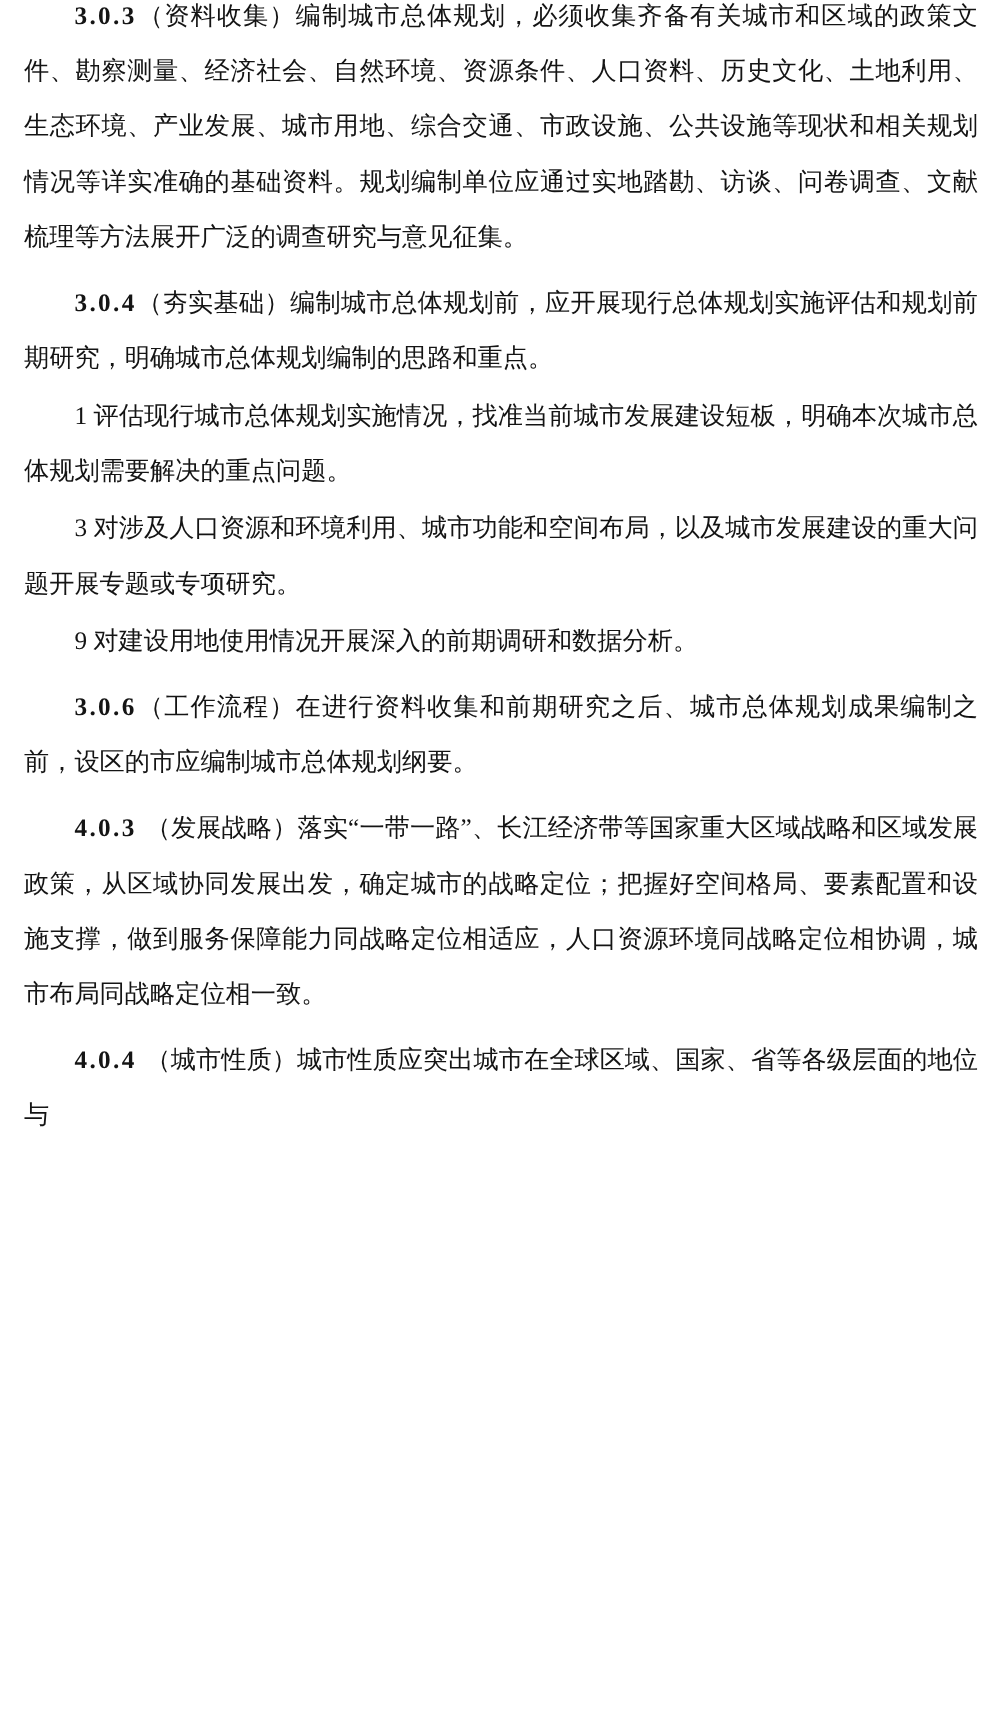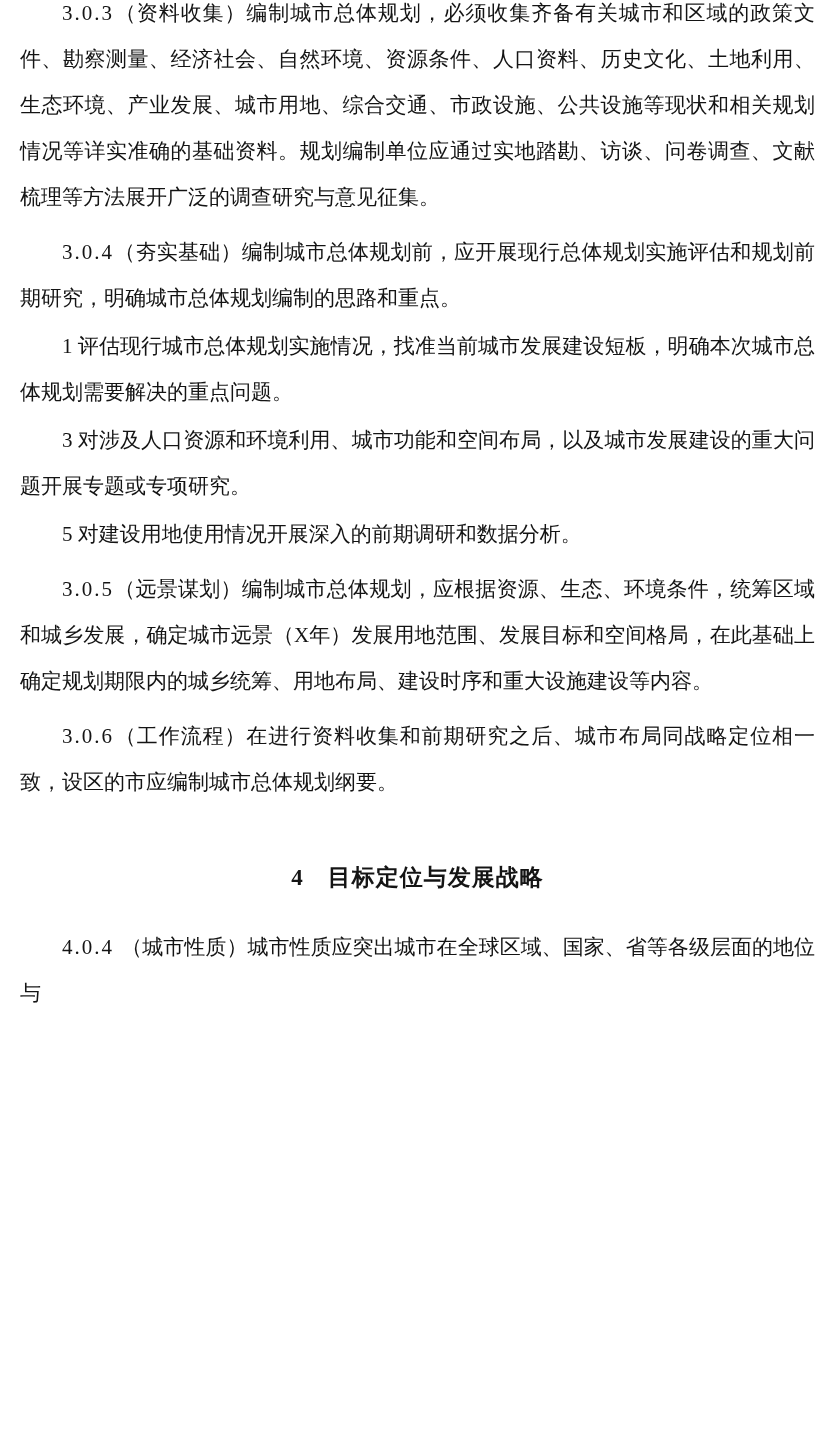--- a/index.html
+++ b/index.html
@@ -24,21 +24,21 @@
     line-height: 46px;
     text-align: justify;
     text-justify: inter-character;
     text-indent: 2em;
     margin: 0;
   }
   .clause { margin-top: 9px; }
   .clause.first { margin-top: -10px; }
   .item { margin-top: 2px; }
   .num {
-    font-weight: normal;
+    font-weight: bold;
     letter-spacing: 2px;
   }
   .heading {
     font-size: 23px;
     font-weight: bold;
     text-align: center;
     text-indent: 0;
     line-height: 32px;
     margin: 57px 0 30px 0;
     letter-spacing: 1px;
@@ -51,26 +51,25 @@
 
   <p class="para clause first"><span class="num">3.0.3</span><span>（资料收集）编制城市总体规划，必须收集齐备有关城市和区域的政策文件、勘察测量、经济社会、自然环境、资源条件、人口资料、历史文化、土地利用、生态环境、产业发展、城市用地、综合交通、市政设施、公共设施等现状和相关规划情况等详实准确的基础资料。规划编制单位应通过实地踏勘、访谈、问卷调查、文献梳理等方法展开广泛的调查研究与意见征集。</span></p>
 
   <p class="para clause"><span class="num">3.0.4</span><span>（夯实基础）编制城市总体规划前，应开展现行总体规划实施评估和规划前期研究，明确城市总体规划编制的思路和重点。</span></p>
 
   <p class="para item"><span>1 评估现行城市总体规划实施情况，找准当前城市发展建设短板，明确本次城市总体规划需要解决的重点问题。</span></p>
 
 
   <p class="para item"><span>3 对涉及人口资源和环境利用、城市功能和空间布局，以及城市发展建设的重大问题开展专题或专项研究。</span></p>
 
-  <p class="para item"><span>5 对建设用地使用情况开展深入的前期调研和数据分析。</span></p>
+  <p class="para item"><span>9 对建设用地使用情况开展深入的前期调研和数据分析。</span></p>
 
-  <p class="para clause"><span class="num">3.0.5</span><span>（远景谋划）编制城市总体规划，应根据资源、生态、环境条件，统筹区域和城乡发展，确定城市远景（X年）发展用地范围、发展目标和空间格局，在此基础上确定规划期限内的城乡统筹、用地布局、建设时序和重大设施建设等内容。</span></p>
 
-  <p class="para clause"><span class="num">3.0.6</span><span>（工作流程）在进行资料收集和前期研究之后、城市布局同战略定位相一致，设区的市应编制城市总体规划纲要。</span></p>
-
-  <h2 class="heading">4　目标定位与发展战略</h2>
+  <p class="para clause"><span class="num">3.0.6</span><span>（工作流程）在进行资料收集和前期研究之后、城市总体规划成果编制之前，设区的市应编制城市总体规划纲要。</span></p>
 
 
 
+
+  <p class="para clause"><span class="num">4.0.3 </span><span>（发展战略）落实“一带一路”、长江经济带等国家重大区域战略和区域发展政策，从区域协同发展出发，确定城市的战略定位；把握好空间格局、要素配置和设施支撑，做到服务保障能力同战略定位相适应，人口资源环境同战略定位相协调，城市布局同战略定位相一致。</span></p>
 
   <p class="para clause"><span class="num">4.0.4 </span><span>（城市性质）城市性质应突出城市在全球区域、国家、省等各级层面的地位与</span></p>
 
 </div>
 
 </body></html>

